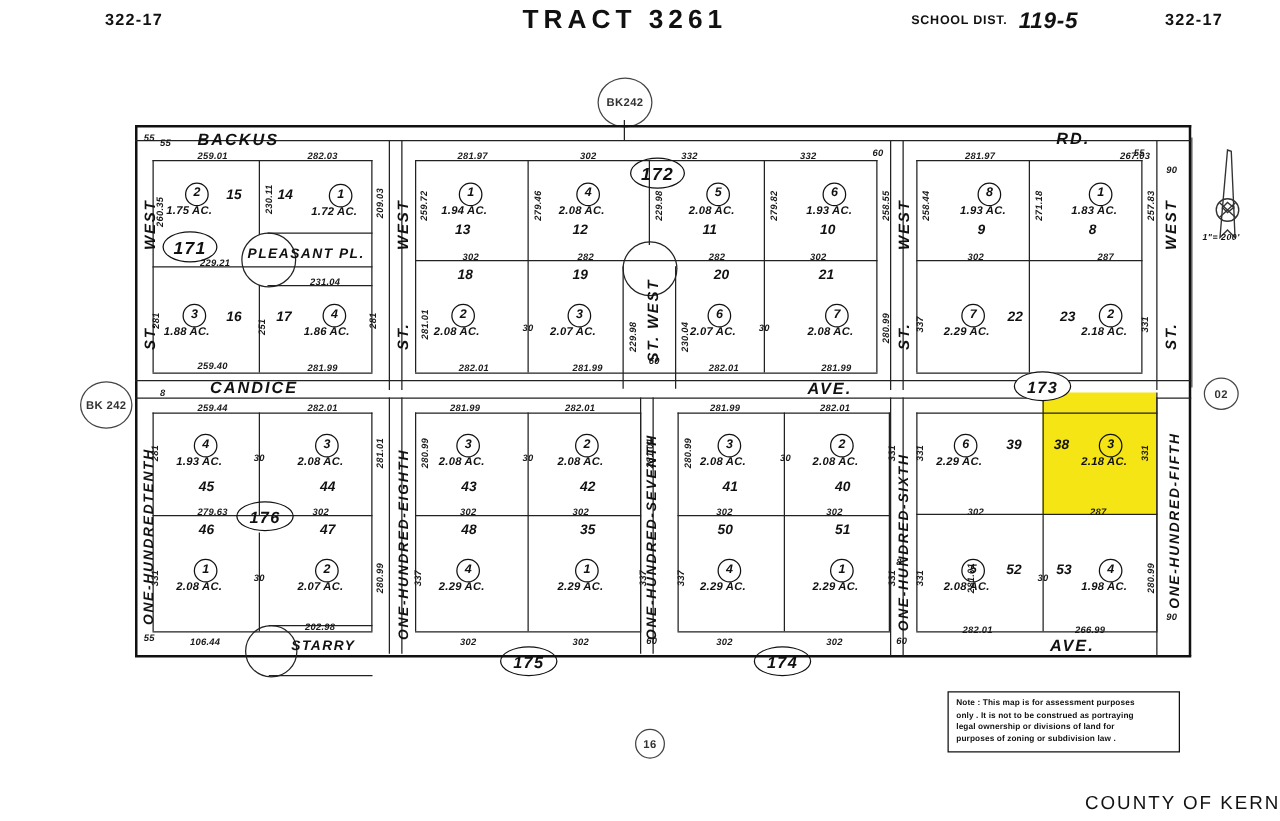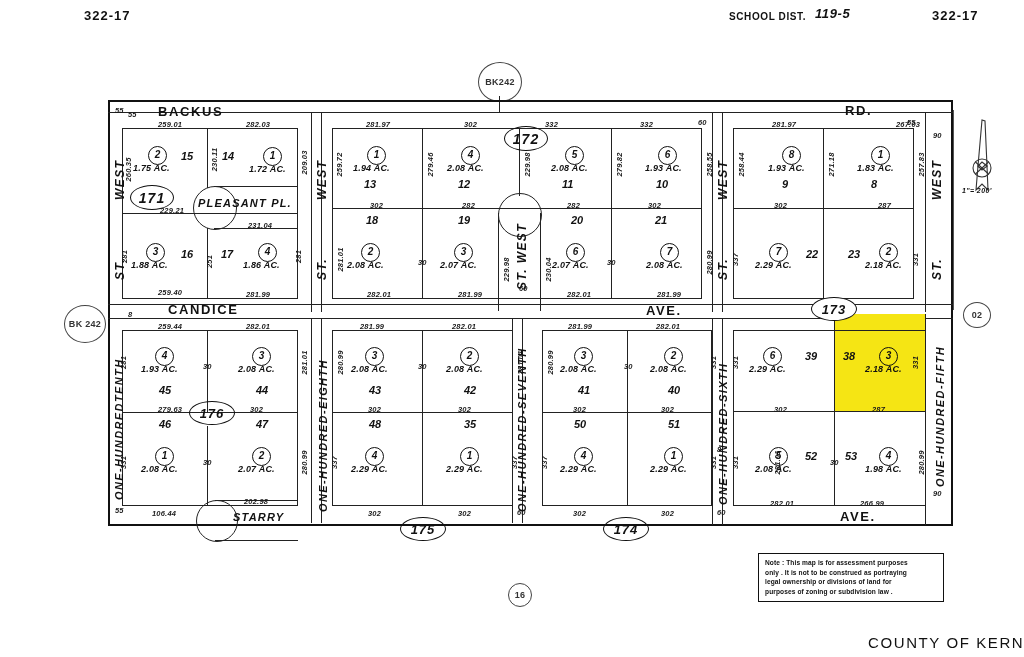--- a/index.html
+++ b/index.html
@@ -13,21 +13,21 @@
   .hdr-pageno{font-size:13px;font-weight:700;letter-spacing:1px;}
   .hdr-title{font-size:21px;font-weight:600;letter-spacing:4px;}
   .hdr-school{font-size:10px;font-weight:700;letter-spacing:.6px;}
   
   .vline{background:#222;width:1px;}
   .hline{background:#222;height:1px;}
   
   .dim{font-size:7.5px;font-style:italic;font-weight:700;color:#1a1a1a;white-space:nowrap;letter-spacing:.2px;}
   .lotno{font-size:11px;font-style:italic;font-weight:600;color:#111;white-space:nowrap;}
   .acre{font-size:9px;font-style:italic;font-weight:700;color:#111;white-space:nowrap;letter-spacing:.2px;}
-  .street{font-size:13px;font-weight:600;letter-spacing:1.6px;white-space:nowrap;}
+  .street{font-size:13px;font-style:italic;font-weight:600;letter-spacing:1.6px;white-space:nowrap;}
   .street-sm{font-size:11px;font-style:italic;font-weight:600;letter-spacing:1.2px;white-space:nowrap;}
   .street-v{font-size:12px;font-style:italic;font-weight:600;letter-spacing:1.4px;white-space:nowrap;
             transform-origin:0 0;}
   
   .circ{
     border:1.3px solid #111;border-radius:50%;
     width:17px;height:17px;line-height:15px;text-align:center;
     font-size:10px;font-style:italic;font-weight:600;
   }
   
@@ -56,22 +56,23 @@
   .footer2{font-size:15px;letter-spacing:1.6px;white-space:nowrap;}
   .scale-lbl{font-size:7px;font-style:italic;font-weight:700;letter-spacing:.4px;}
   .culdesac{border:1.2px solid #222;border-radius:50%;}
 </style>
 </head>
 <body>
 
 <div id="stage">
 
   <div class="abs hdr-pageno" style="left:84px;top:8px;">322-17</div>
+  <div class="abs hdr-title" style="left:418px;top:4px;">TRACT 3261</div>
   <div class="abs hdr-school" style="left:729px;top:11px;">SCHOOL  DIST.</div>
-  <div class="abs hdr-school val" style="left:815px;top:6px;font-style:italic;font-size:13px;font-weight:600;">119-5</div>
+  <div class="abs hdr-school val" style="left:815px;top:6px;font-style:italic;font-size:18px;font-weight:600;">119-5</div>
   <div class="abs hdr-pageno" style="left:932px;top:8px;">322-17</div>
 
   <div class="abs pcirc" style="left:478px;top:62px;width:42px;height:38px;">BK242</div>
   <div class="abs vline" style="left:499px;top:96px;height:16px;"></div>
 
   <div class="abs pcirc" style="left:64px;top:305px;width:40px;height:36px;">BK 242</div>
   <div class="abs pcirc" style="left:963px;top:302px;width:26px;height:24px;">02</div>
   <div class="abs pcirc" style="left:508px;top:583px;width:22px;height:22px;">16</div>
 
   <div class="abs" style="left:958px;top:118px;width:50px;height:90px;">

